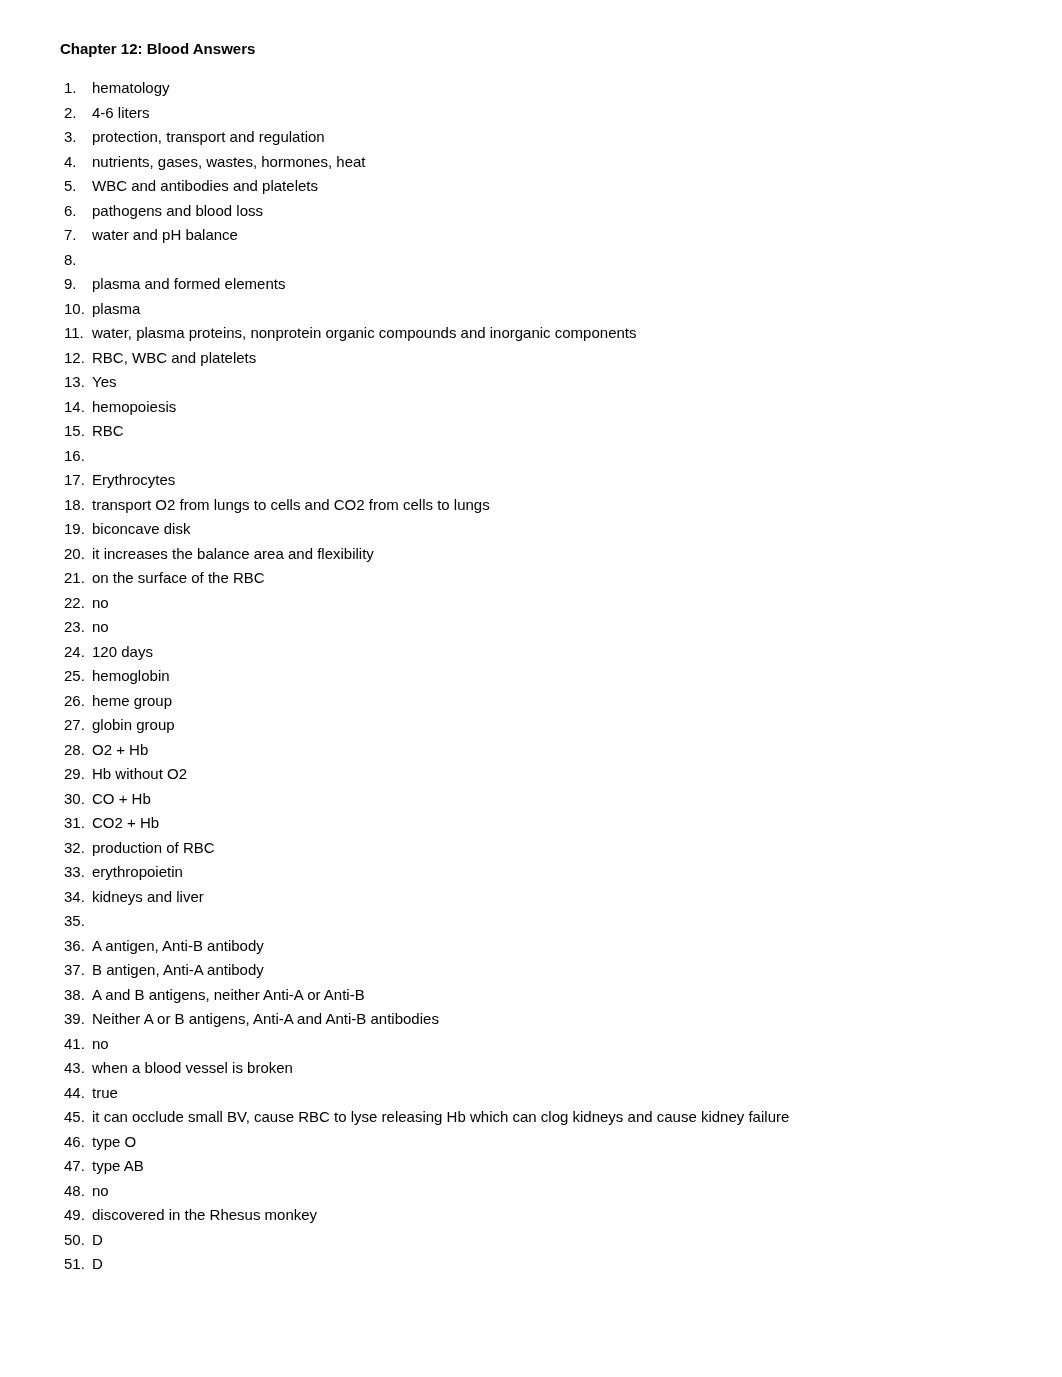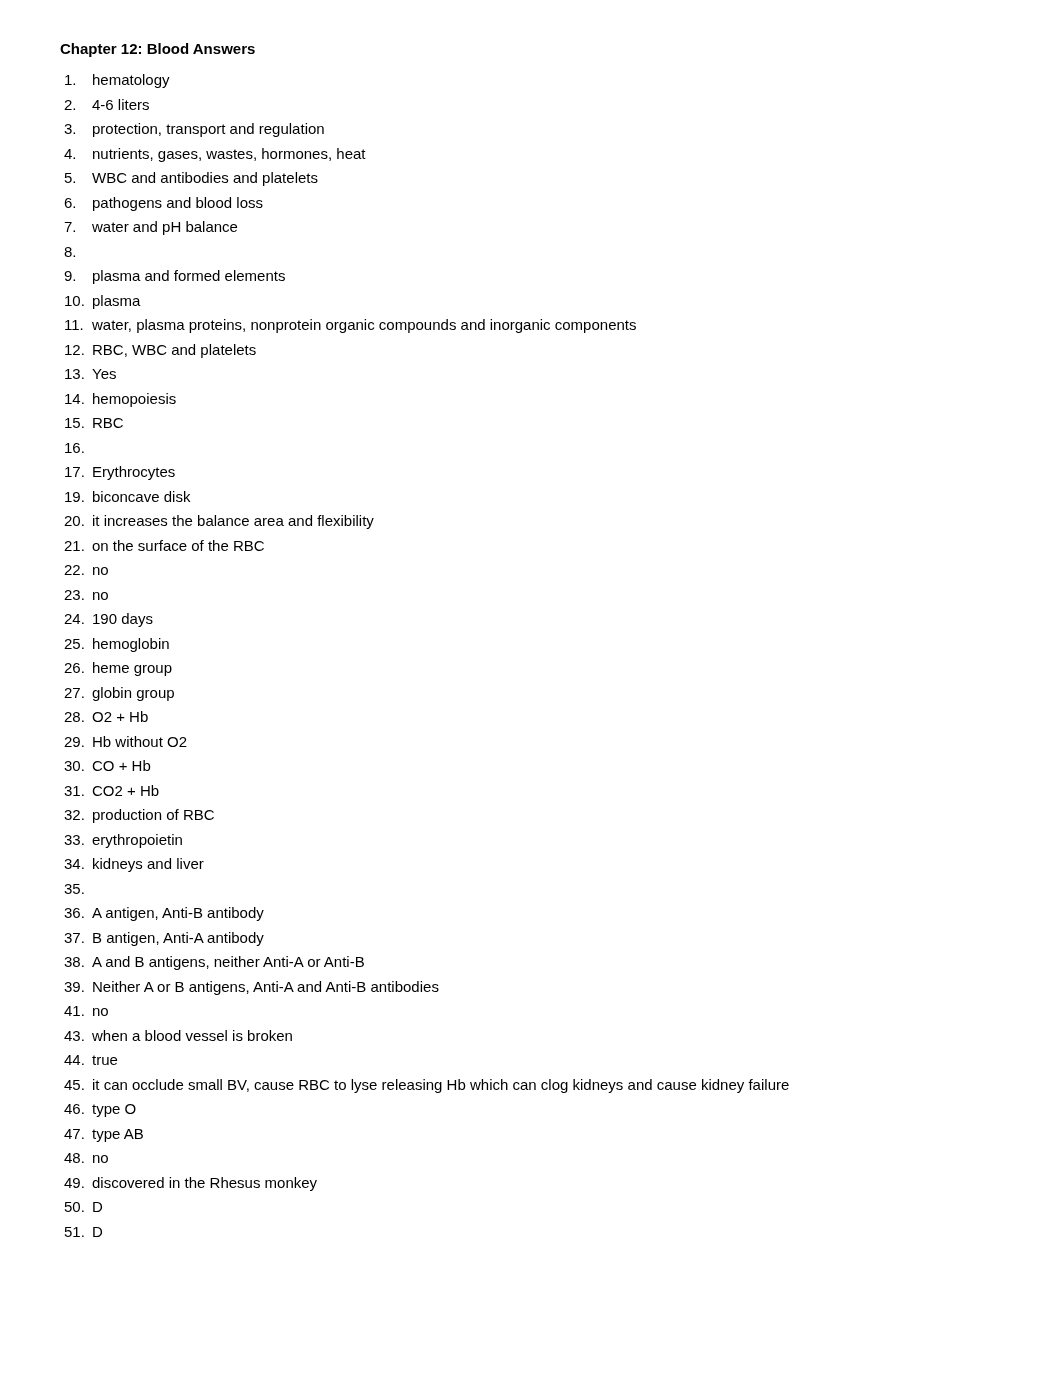--- a/index.html
+++ b/index.html
@@ -11,21 +11,21 @@
       background: #ffffff;
       font-family: Arial, sans-serif;
       font-size: 15px;
       color: #000000;
       width: 1062px;
       min-height: 1377px;
       padding: 40px 60px;
     }
     .title {
       font-weight: bold;
-      margin-bottom: 12px;
+      margin-bottom: 20px;
       font-size: 15px;
     }
     .answer-list {
       list-style: none;
       padding: 0;
     }
     .answer-list li {
       margin-bottom: 2px;
       line-height: 1.5;
       padding-left: 4px;
@@ -51,26 +51,27 @@
     <li><span class="num">8.</span><span></span></li>
     <li><span class="num">9.</span><span>plasma and formed elements</span></li>
     <li><span class="num">10.</span><span>plasma</span></li>
     <li><span class="num">11.</span><span>water, plasma proteins, nonprotein organic compounds and inorganic components</span></li>
     <li><span class="num">12.</span><span>RBC, WBC and platelets</span></li>
     <li><span class="num">13.</span><span>Yes</span></li>
     <li><span class="num">14.</span><span>hemopoiesis</span></li>
     <li><span class="num">15.</span><span>RBC</span></li>
     <li><span class="num">16.</span><span></span></li>
     <li><span class="num">17.</span><span>Erythrocytes</span></li>
+    <li><span class="num">18.</span><span>transport O2 from lungs to cells and CO2 from cells to lungs</span></li>
     <li><span class="num">19.</span><span>biconcave disk</span></li>
     <li><span class="num">20.</span><span>it increases the balance area and flexibility</span></li>
     <li><span class="num">21.</span><span>on the surface of the RBC</span></li>
     <li><span class="num">22.</span><span>no</span></li>
     <li><span class="num">23.</span><span>no</span></li>
-    <li><span class="num">24.</span><span>190 days</span></li>
+    <li><span class="num">24.</span><span>120 days</span></li>
     <li><span class="num">25.</span><span>hemoglobin</span></li>
     <li><span class="num">26.</span><span>heme group</span></li>
     <li><span class="num">27.</span><span>globin group</span></li>
     <li><span class="num">28.</span><span>O2 + Hb</span></li>
     <li><span class="num">29.</span><span>Hb without O2</span></li>
     <li><span class="num">30.</span><span>CO + Hb</span></li>
     <li><span class="num">31.</span><span>CO2 + Hb</span></li>
     <li><span class="num">32.</span><span>production of RBC</span></li>
     <li><span class="num">33.</span><span>erythropoietin</span></li>
     <li><span class="num">34.</span><span>kidneys and liver</span></li>

